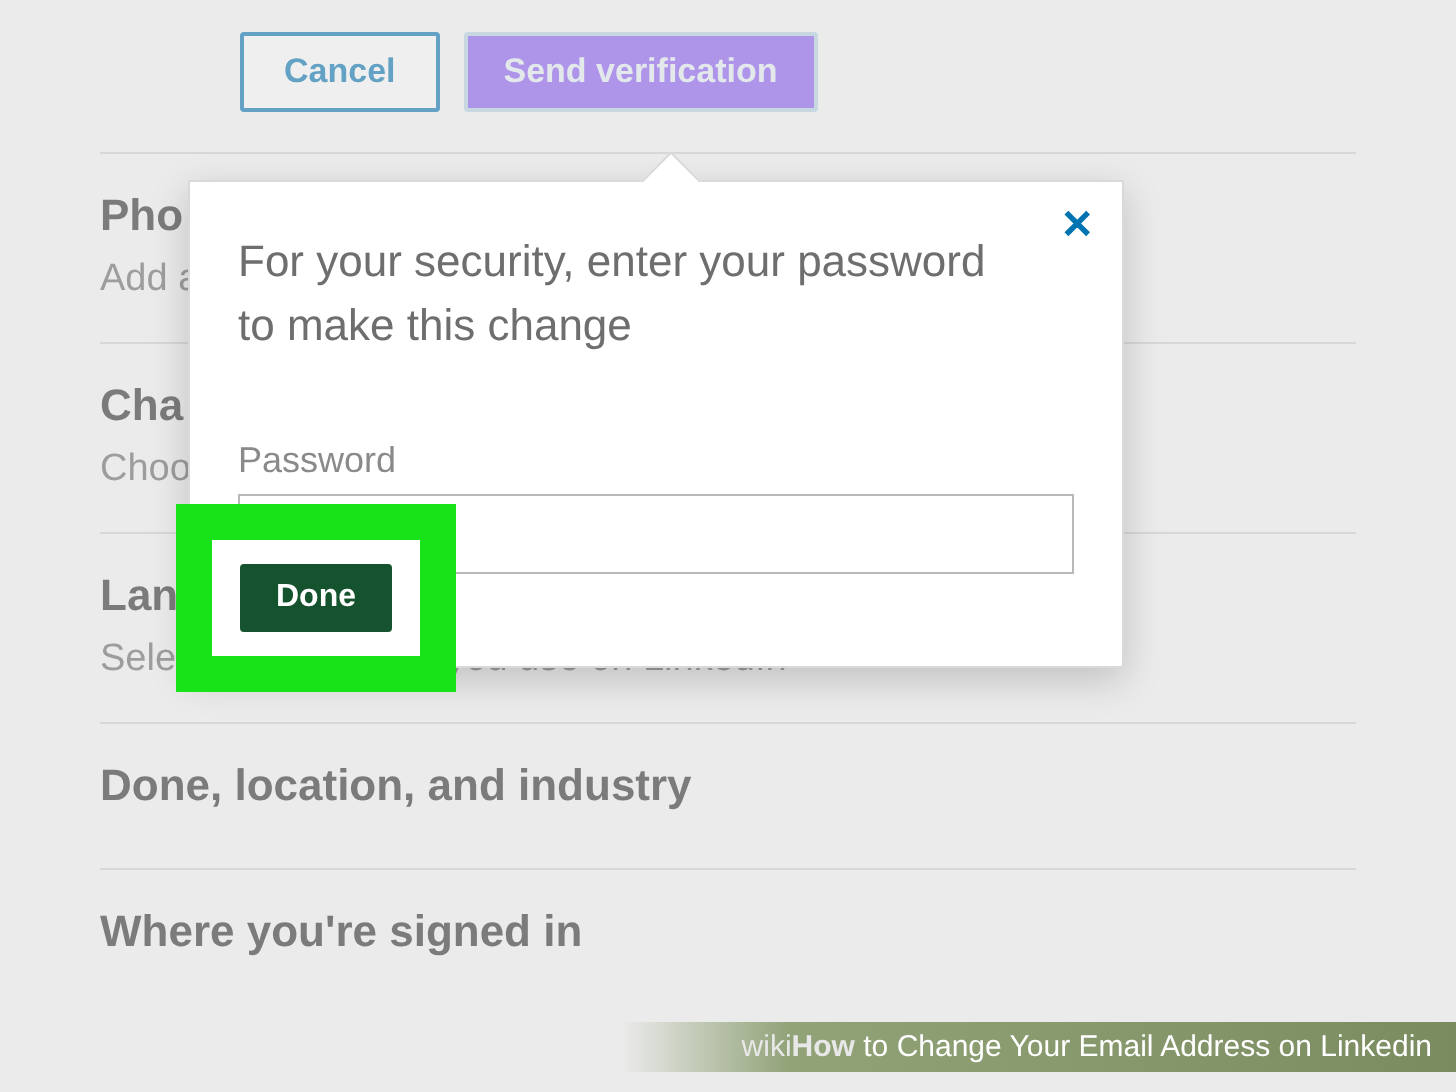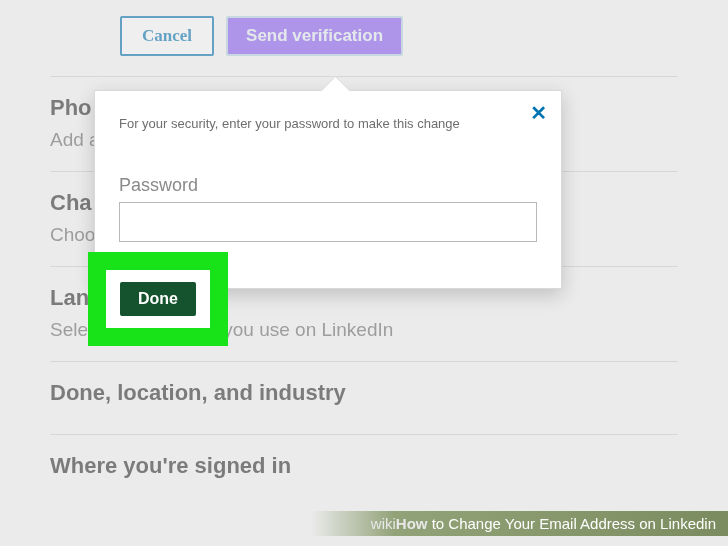--- a/index.html
+++ b/index.html
@@ -28,21 +28,20 @@
     display: inline-flex; align-items: center; justify-content: center;
     height: 40px; padding: 0 20px;
     font-size: 17px; font-weight: 600;
     border-radius: 2px;
     cursor: pointer;
     user-select: none;
   }
   .btn-outline {
     background: #fff; color: #0073b1;
     border: 2px solid #0073b1;
-    font-family: Liberation Serif, serif;
   }
   .btn-primary-disabled {
     background: #8b5cf6; color: #eaf3f8;
     border: 2px solid #b7d6e6;
     font-weight: 600;
     padding: 0 18px;
   }
   .section {
     border-top: 1px solid #d3d3d3;
     padding: 18px 0 20px 0;
@@ -74,21 +73,21 @@
     border-left: 1px solid #d9d9d9;
     border-top: 1px solid #d9d9d9;
     transform: rotate(45deg);
   }
   .popover .close {
     position: absolute; top: 12px; right: 14px;
     color: #0073b1; font-size: 20px; font-weight: 700;
     cursor: pointer; line-height: 1;
   }
   .popover .msg {
-    font-size: 13px; color: #6e6e6e; line-height: 1.45;
+    font-size: 22px; color: #6e6e6e; line-height: 1.45;
     padding-right: 40px;
     margin-bottom: 18px;
   }
   .popover .field-label {
     font-size: 18px; color: #8a8a8a; margin-bottom: 6px; margin-top: 41px;
   }
   .popover input[type=password] {
     width: 100%; height: 40px;
     border: 1px solid #b8b8b8;
     background: #fff;

